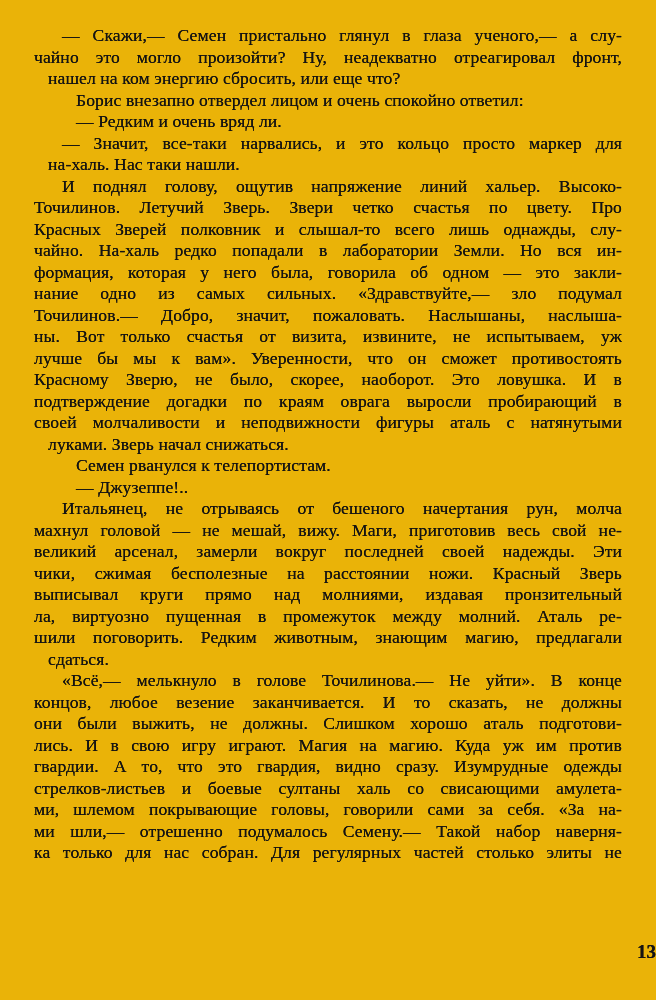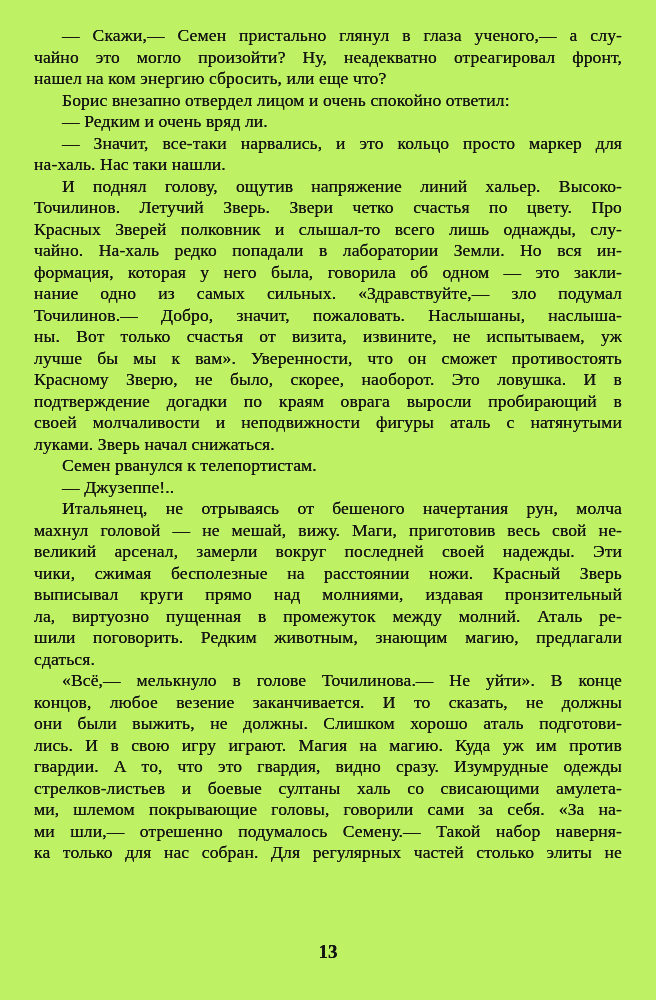--- a/index.html
+++ b/index.html
@@ -4,21 +4,21 @@
 <style>
   html, body {
     margin: 0;
     padding: 0;
     background: #ffffff;
   }
   .page {
     position: relative;
     width: 656px;
     height: 1000px;
-    background: #bef264;
+    background: #eab308;
     overflow: hidden;
   }
   .text-block {
     position: absolute;
     left: 34px;
     top: 25px;
     width: 588px;
   }
   .para {
     margin: 0;
@@ -34,27 +34,28 @@
     text-align-last: justify;
     white-space: normal;
     text-shadow: 0 0 0.45px #151413;
     letter-spacing: 0.1px;
   }
   .line.first {
     text-indent: 28px;
   }
   .line.lastline {
     text-align-last: left;
+    margin-left: 14px;
   }
   .page-number {
     position: absolute;
     left: 0;
     top: 941px;
     width: 100%;
-    text-align: center;
+    text-align: right;
     font-family: "Liberation Serif", "DejaVu Serif", serif;
     font-weight: 700;
     font-size: 19px;
     color: #151413;
     text-shadow: 0 0 0.45px #151413;
   }
 </style>
 </head>
 <body>
 

